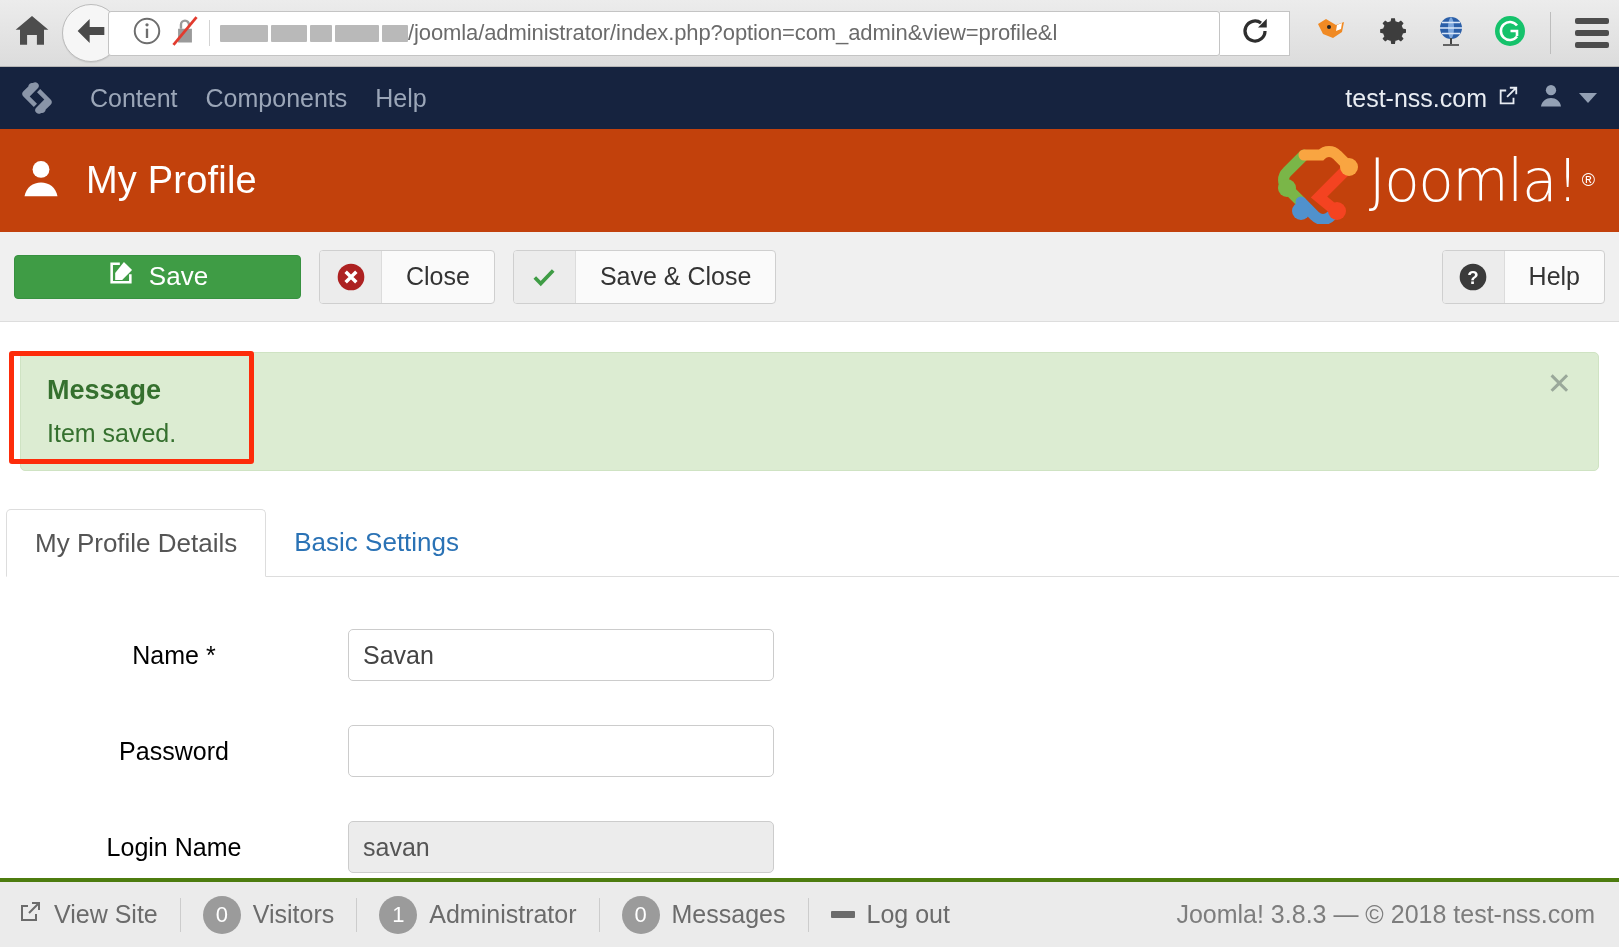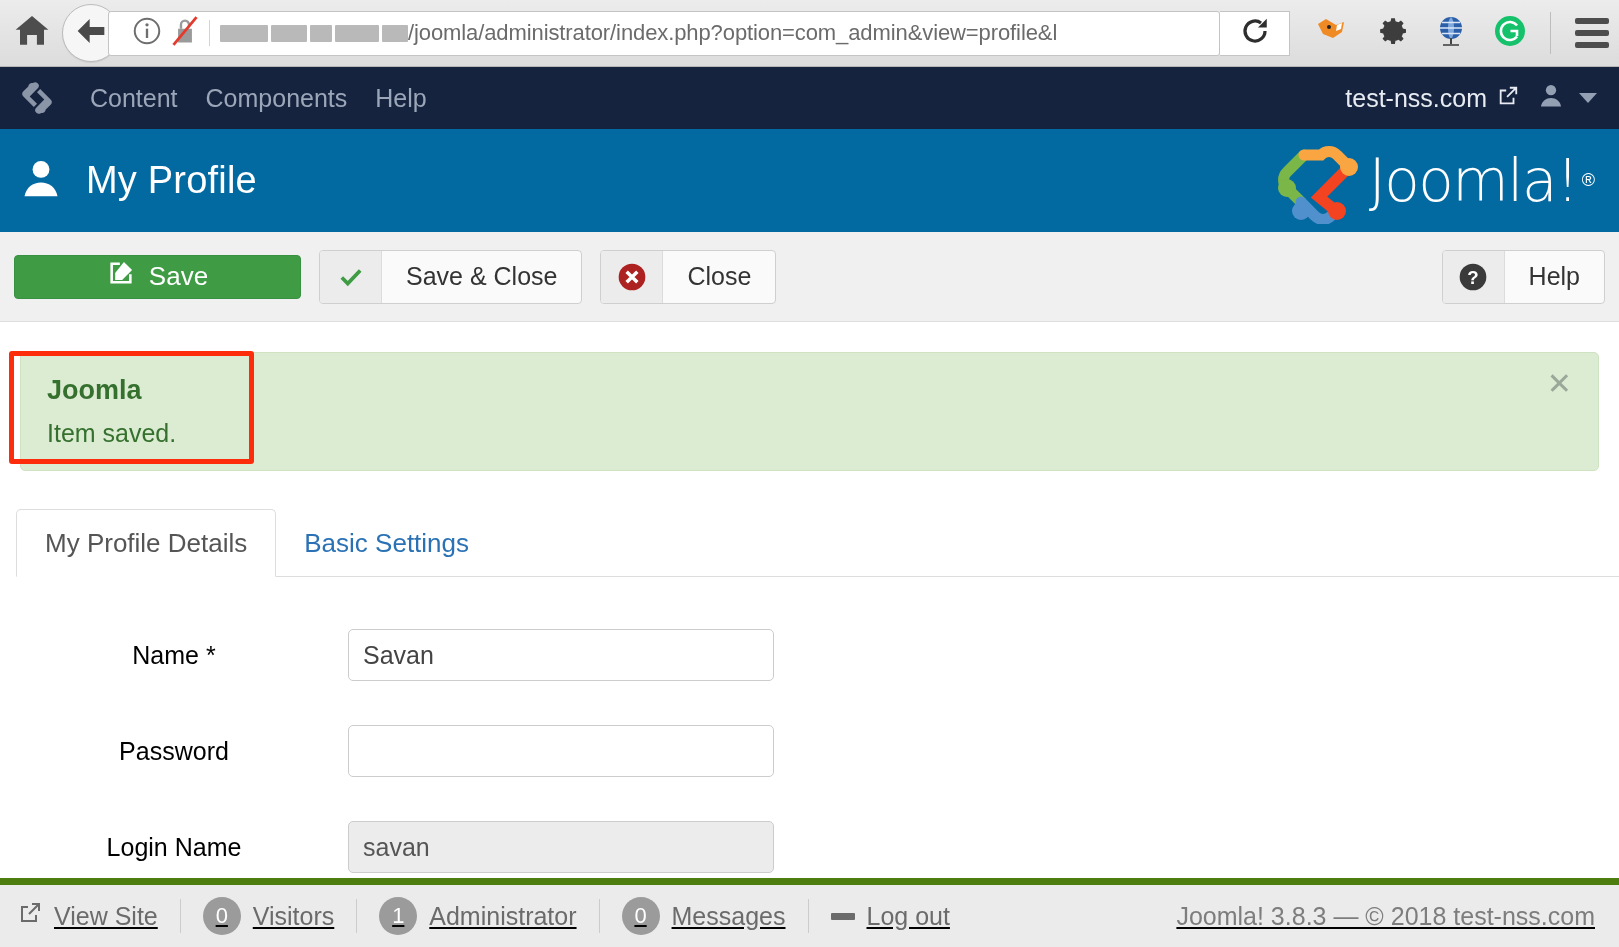--- a/index.html
+++ b/index.html
@@ -87,21 +87,21 @@
     color: #e8ecf2; font-size: 25px; display: flex; align-items: center; gap: 10px;
   }
   .nav-user { display: flex; align-items: center; gap: 14px; }
   .caret-down {
     width: 0; height: 0; border-left: 9px solid transparent;
     border-right: 9px solid transparent; border-top: 10px solid #93a0b4;
   }
 
   
   .page-header {
-    height: 103px; background: #0369a1;
+    height: 103px; background: #c2410c;
     display: flex; align-items: center; padding: 0 24px 0 18px;
   }
   .page-header .ptitle {
     color: #ffffff; font-size: 38px; font-weight: normal; margin-left: 22px;
     letter-spacing: .2px;
   }
   .brand { margin-left: auto; display: flex; align-items: center; gap: 4px; }
   .brand-text {
     color: #fff; font-size: 58px; letter-spacing: -1.5px; line-height: 1;
     font-family: "DejaVu Sans", sans-serif; font-weight: 300;
@@ -151,22 +151,22 @@
   }
   .annot-box {
     position: absolute; left: 9px; top: 29px;
     width: 245px; height: 113px;
     border: 5px solid #fd2c0a; border-radius: 3px;
     pointer-events: none;
   }
 
   
   .tabs {
-    margin: 38px 0 0 16px; padding: 0 11px 0 0;
-    display: flex; align-items: flex-start;
+    margin: 38px 0 0 6px; padding: 0 11px 0 0;
+    display: flex; align-items: flex-end;
     border-bottom: 1px solid #dddddd;
     height: 68px;
   }
   .tab {
     height: 68px; display: flex; align-items: center; padding: 0 28px;
     font-size: 26px; cursor: pointer;
   }
   .tab.active {
     color: #555555; background: #ffffff;
     border: 1px solid #dddddd; border-bottom: 1px solid #ffffff;
@@ -183,22 +183,22 @@
   .finput {
     width: 426px; height: 52px; border: 1px solid #cccccc; border-radius: 5px;
     font-size: 25px; color: #444444; padding: 0 14px;
     font-family: "Liberation Sans", sans-serif; background: #ffffff;
   }
   .finput[readonly] { background: #ececec; color: #555555; }
 
   
   .footer {
     position: absolute; left: 0; bottom: 0; width: 100%;
-    height: 69px; background: #ebebeb; border-top: 7px solid #4d7c0f;
-    display: flex; align-items: center; padding: 0 18px; text-decoration: underline;
+    height: 69px; background: #ebebeb; border-top: 4px solid #4d7c0f;
+    display: flex; align-items: center; padding: 0 18px;
   }
   .fitem {
     display: flex; align-items: center; gap: 12px;
     font-size: 25px; color: #6b6b6b; text-decoration: none;
   }
   .fsep { width: 1px; height: 34px; background: #cccccc; margin: 0 22px; }
   .badge {
     min-width: 38px; height: 38px; border-radius: 19px; background: #9b9b9b;
     color: #ffffff; font-size: 22px;
     display: flex; align-items: center; justify-content: center;
@@ -362,52 +362,52 @@
     <span>
       <svg width="28" height="28" viewBox="0 0 24 24">
         <path fill="none" stroke="#ffffff" stroke-width="2.2" d="M20 13v7H4V4h7"></path>
         <path fill="#ffffff" d="M14.5 2.5 21.5 9.5 13 18H7v-6z"></path>
       </svg>
     </span>
     <span>Save</span>
   </div>
   <div class="btn-split">
     <span class="ic">
-      <svg width="30" height="26" viewBox="0 0 24 24">
-        <path fill="none" stroke="#3f9c45" stroke-width="3.4" d="M3.5 12.5 9 18 20.5 6"></path>
-      </svg>
-    </span>
-    <span class="lb">Save &amp; Close</span>
-  </div>
-  <div class="btn-split">
-    <span class="ic">
       <svg width="32" height="32" viewBox="0 0 24 24">
         <circle cx="12" cy="12" r="10" fill="#ad2121"></circle>
         <path fill="none" stroke="#ffffff" stroke-width="2.6" d="M8 8l8 8M16 8l-8 8"></path>
       </svg>
     </span>
     <span class="lb">Close</span>
+  </div>
+  <div class="btn-split">
+    <span class="ic">
+      <svg width="30" height="26" viewBox="0 0 24 24">
+        <path fill="none" stroke="#3f9c45" stroke-width="3.4" d="M3.5 12.5 9 18 20.5 6"></path>
+      </svg>
+    </span>
+    <span class="lb">Save &amp; Close</span>
   </div>
   <div class="toolbar-right">
     <div class="btn-split">
       <span class="ic">
         <svg width="32" height="32" viewBox="0 0 24 24">
           <circle cx="12" cy="12" r="10" fill="#3a3a3a"></circle>
           <text x="12" y="17.5" font-size="14" font-family="Liberation Sans, sans-serif" font-weight="bold" fill="#ffffff" text-anchor="middle">?</text>
         </svg>
       </span>
       <span class="lb">Help</span>
     </div>
   </div>
 </div>
 
 <div class="content-area">
   <div class="alert-wrap">
     <div class="alert">
-      <h4>Joomla</h4>
+      <h4>Message</h4>
       <p>Item saved.</p>
       <span class="alert-close">✕</span>
     </div>
     <div class="annot-box"></div>
   </div>
 
   <div class="tabs">
     <div class="tab active">
       <span>My Profile Details</span>
     </div>

